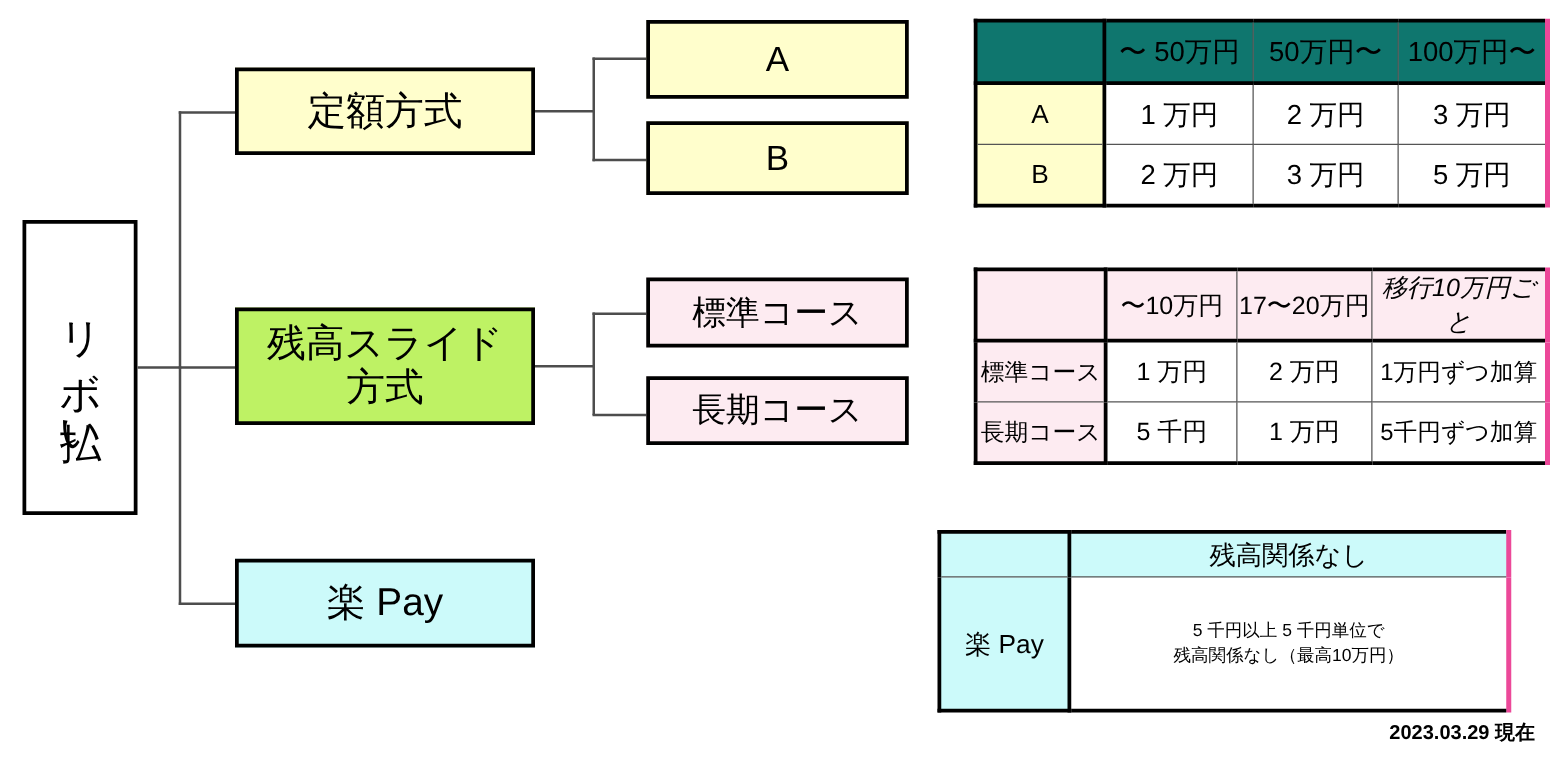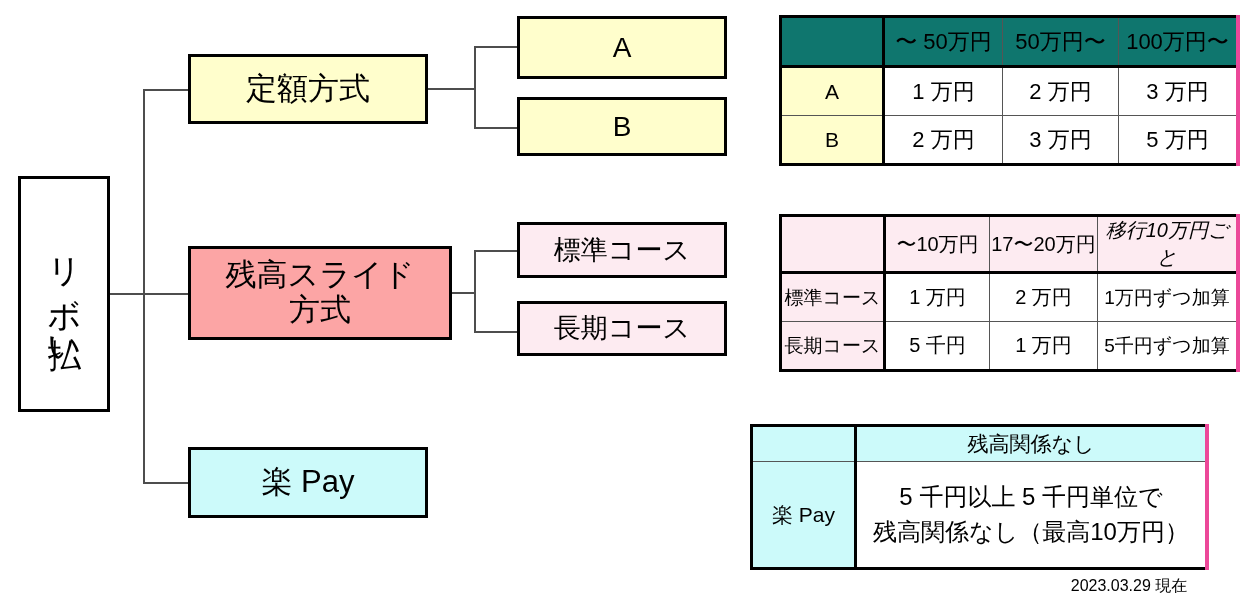--- a/index.html
+++ b/index.html
@@ -35,22 +35,22 @@
     font-size:33px;
     letter-spacing:2px;
   }
 
   .node-teigaku{
     left:188px;top:54px;width:240px;height:70px;
     background:#FFFECC;
     font-size:31px;
   }
   .node-zandaka{
-    left:188px;top:246px;width:264px;height:94px;
-    background:#fca5a5;
+    left:188px;top:246px;width:240px;height:94px;
+    background:#bef264;
     font-size:31px;
   }
   .node-rakupay{
     left:188px;top:447px;width:240px;height:71px;
     background:#CCFAFA;
     font-size:31px;
   }
 
   .node-a{
     left:517px;top:16px;width:210px;height:63px;
@@ -105,27 +105,28 @@
   #table-zandaka{left:779px;top:214px;width:449px;}
   #table-zandaka td{height:47px;font-size:20px;}
   #table-zandaka .hd{background:#FDEBF1;}
   #table-zandaka .rh{background:#FDEBF1;font-size:19px;}
   #table-zandaka .small{font-size:19px;}
 
   
   #table-rakupay{left:750px;top:424px;width:449px;}
   #table-rakupay .hd{background:#CCFAFA;height:34px;font-size:21px;}
   #table-rakupay .rh{background:#CCFAFA;font-size:21px;}
-  #table-rakupay .body{height:105px;font-size:24px;line-height:1.42;}
+  #table-rakupay .body{height:105px;font-size:14px;line-height:1.42;}
 
   .footer{
     position:absolute;
     left:1030px;top:576px;width:198px;
-    text-align:center;
+    text-align:right;
     font-size:16px;
+    font-weight:bold;
   }
 </style>
 </head>
 <body>
 
 <div id="canvas">
 
   <div class="ln ln-h" style="left:110px;top:293px;width:35px;"></div>
 
   <div class="ln ln-v" style="left:143px;top:89px;height:395px;"></div>

